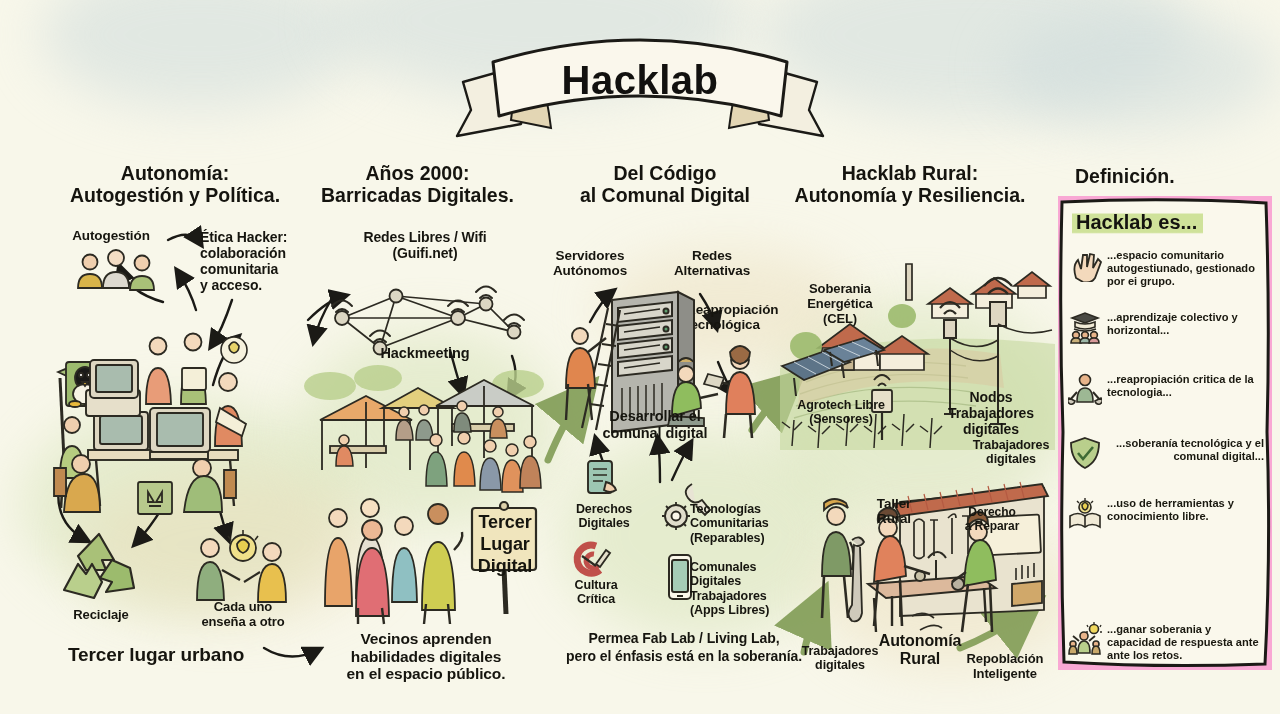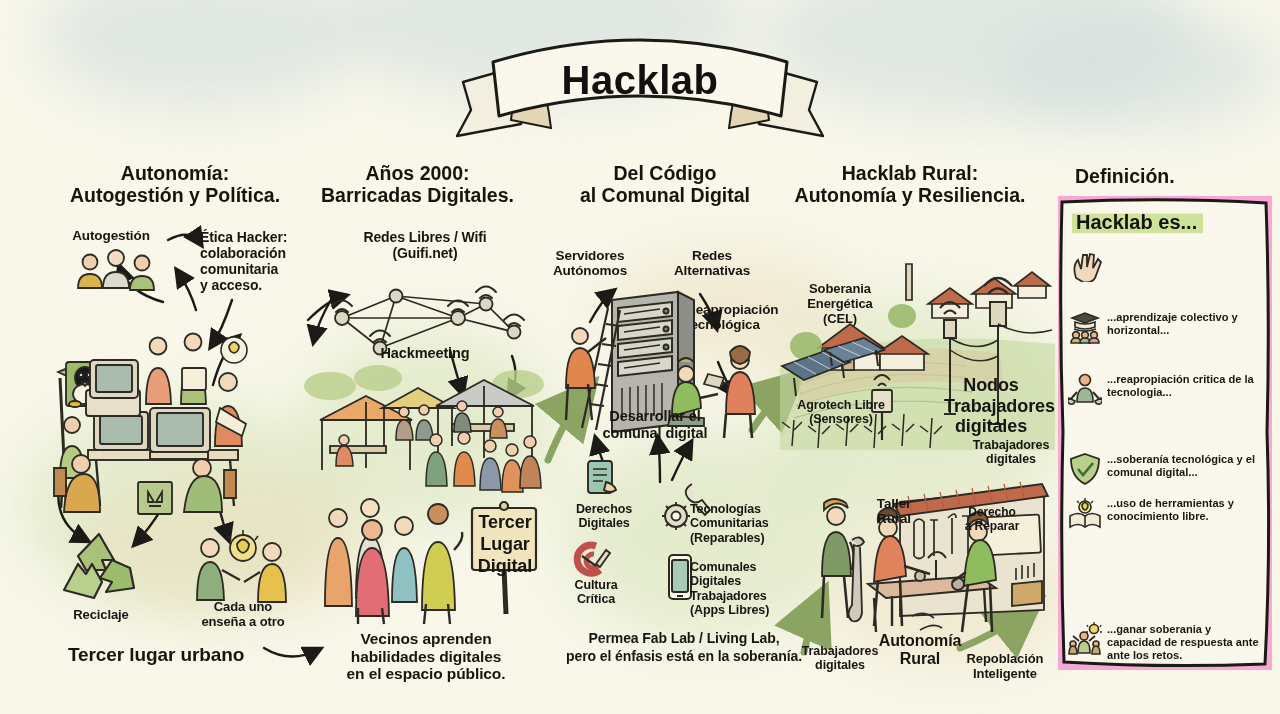--- a/index.html
+++ b/index.html
@@ -580,21 +580,21 @@
       <path d="M94 130 q8-10 16 0 M98 136 q4-5 8 0" fill="none" stroke-width="2"></path>
     </g>
   </svg>
 </div>
 
 <div class="lbl c" style="left:792px; top:282px; width:96px; font-size:13px; white-space:pre-line;">Soberania
 Energética
 (CEL)</div>
 <div class="lbl c" style="left:786px; top:398px; width:110px; font-size:12.5px; white-space:pre-line;">Agrotech Libre
 (Sensores)</div>
-<div class="lbl c" style="left:944px; top:375px; width:94px; font-size:18px; white-space:pre-line;">Nodos
+<div class="lbl c" style="left:944px; top:390px; width:94px; font-size:14px; white-space:pre-line;">Nodos
 Trabajadores
 digitales</div>
 <div class="lbl c" style="left:964px; top:438px; width:94px; font-size:12.5px; white-space:pre-line;">Trabajadores
 digitales</div>
 
 <div class="scene" style="left:816px; top:480px;">
   <svg width="230" height="170" viewBox="0 0 230 170">
 
     <g stroke="#2c2a22" stroke-width="1.8">
       <path d="M84 22 L228 8 L228 130 L84 136 Z" fill="#e9e3cf"></path>
@@ -676,20 +676,21 @@
   <div id="def-title">Hacklab es...</div>
 
   <div class="defrow" style="top:52px;">
     <span class="di">
       <svg viewBox="0 0 34 34">
           <g stroke="#2c2a22" stroke-width="1.8" fill="#f3d9bc">
         <path d="M8 30 q-4-12 2-18 l3 9 l2-14 l4 0 l0 12 l3-13 l4 1 l-1 13 l5-9 l3 3 l-6 16 q-4 6 -12 4 z"></path>
       </g>
         </svg>
     </span>
+    <span class="dt">...espacio comunitario autogestiunado, gestionado por ei grupo.</span>
   </div>
 
   <div class="defrow" style="top:114px;">
     <span class="di">
       <svg viewBox="0 0 34 34">
           <g stroke="#2c2a22" stroke-width="1.6">
         <path d="M4 8 L17 3 L30 8 L17 13 Z" fill="#4a4a44"></path>
         <path d="M7 12 q10 4 20 0 l0 5 q-10 4 -20 0 z" fill="#f0ead6"></path>
         <path d="M6 19 q11 4 22 0" fill="none"></path>
         <circle cx="8" cy="25" r="3.4" fill="#e8b48a"></circle>
@@ -712,21 +713,21 @@
         <path d="M9 30 q0-14 8-14 t8 14 z" fill="#9db894"></path>
         <path d="M9 20 L2 28 M25 20 L32 28" fill="none" stroke-width="2"></path>
         <path d="M1 26 q-3 4 1 6 q4 1 5 -3 z" fill="#cfcabb"></path>
         <path d="M33 26 q3 4 -1 6 q-4 1 -5 -3 z" fill="#cfcabb"></path>
       </g>
         </svg>
     </span>
     <span class="dt">...reapropiación critica de la tecnologia...</span>
   </div>
 
-  <div class="defrow" style="top:256px;">
+  <div class="defrow" style="top:240px;text-align:right;">
     <span class="di">
       <svg viewBox="0 0 34 34">
           <g stroke="#2c2a22" stroke-width="1.8">
         <path d="M17 2 L31 7 q0 18 -14 25 Q3 25 3 7 Z" fill="#b9cf8c"></path>
         <path d="M10 17 l5 6 l10 -12" fill="none" stroke="#3f6b35" stroke-width="2.6"></path>
       </g>
         </svg>
     </span>
     <span class="dt">...soberanía tecnológica y el comunal digital...</span>
   </div>

